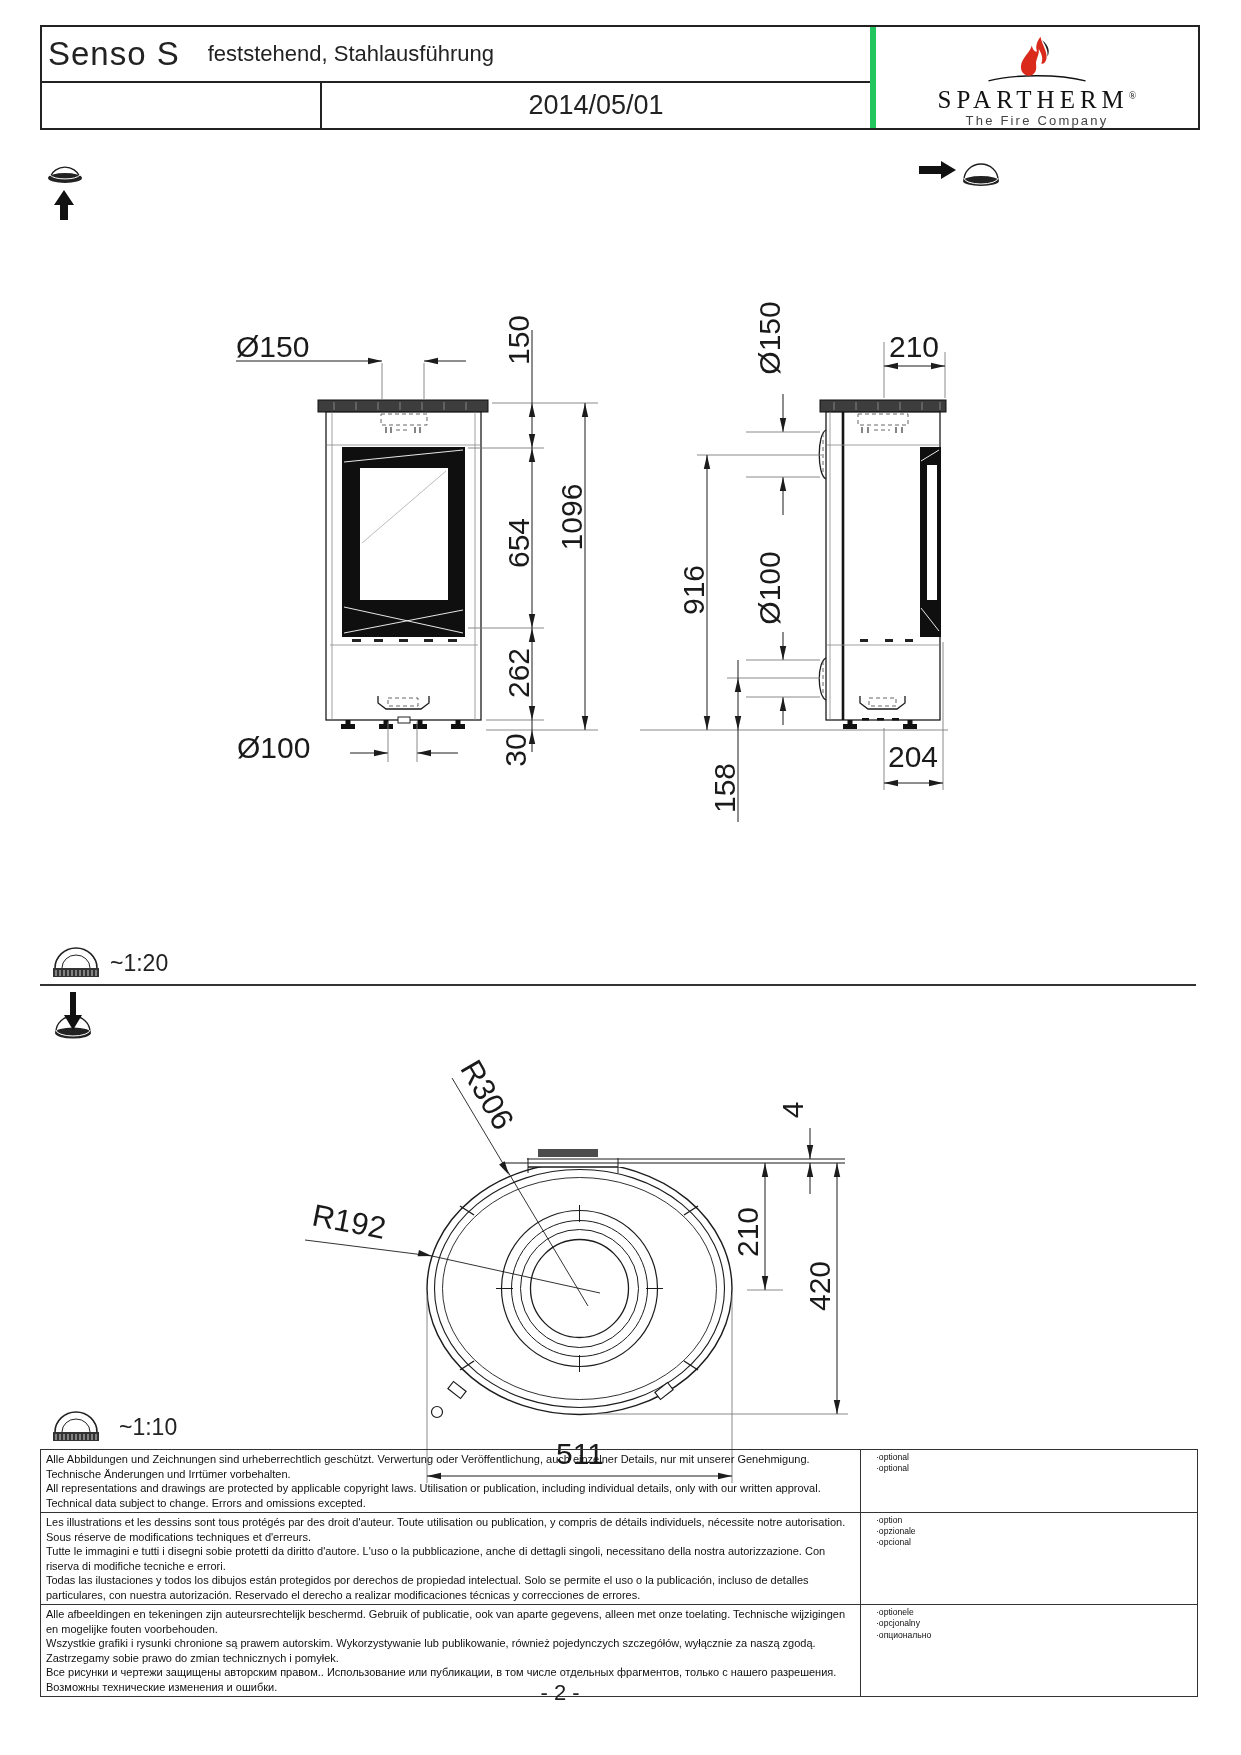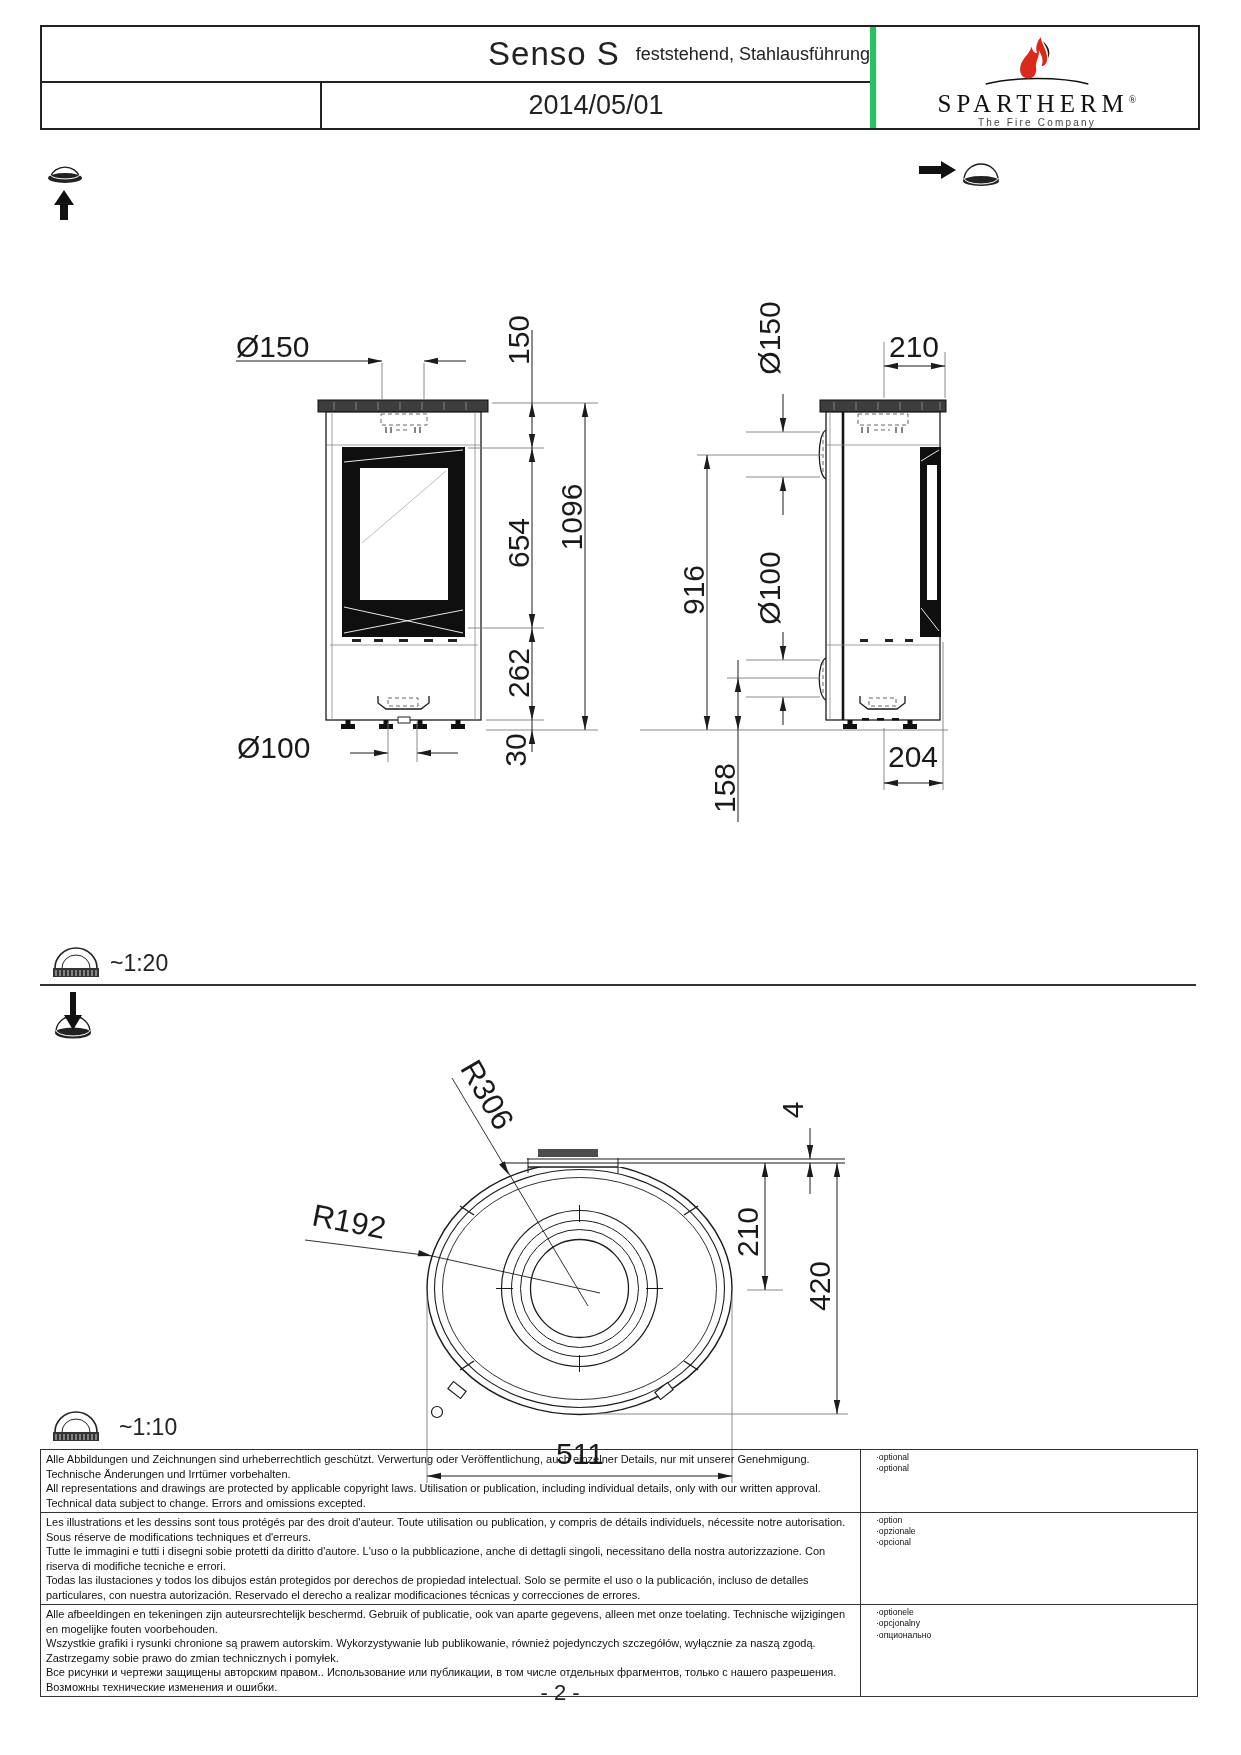--- a/index.html
+++ b/index.html
@@ -1,32 +1,32 @@
 <!DOCTYPE html>
 <html><head>
 <meta charset="utf-8">
 <style>
   html,body{margin:0;padding:0;background:#fff;}
   #page{position:relative;width:1241px;height:1755px;background:#fff;overflow:hidden;
         font-family:"Liberation Sans",sans-serif;color:#1a1a1a;}
   
   .hdr{position:absolute;left:40px;top:25px;width:1156px;height:101px;border:2px solid #222;display:flex;}
   .hdr-left{width:828px;display:flex;flex-direction:column;}
-  .hdr-title{height:54px;border-bottom:2px solid #222;display:flex;align-items:center;padding-left:16px;justify-content:flex-end;}
+  .hdr-title{height:54px;border-bottom:2px solid #222;display:flex;align-items:center;padding-left:6px;}
   .t1{font-size:33px;letter-spacing:1px;color:#222;}
-  .t2{font-size:18px;margin-left:16px;color:#222;}
+  .t2{font-size:22px;margin-left:28px;color:#222;}
   .hdr-row2{flex:1;display:flex;}
   .hc{display:flex;align-items:center;justify-content:center;font-size:27px;color:#222;}
   .hc1{width:278px;}
   .hc2{flex:1;border-left:2px solid #222;}
   .hc3{flex:1;border-left:2px solid #222;}
   .hdr-logo{flex:1;border-left:6px solid #22c55e;display:flex;flex-direction:column;align-items:center;justify-content:flex-start;padding-top:8px;}
   .brand-row{font-family:"Liberation Serif",serif;font-size:25px;letter-spacing:5px;color:#111;line-height:1;}
   .brand-reg{font-size:10px;vertical-align:super;letter-spacing:0;}
-  .tagline{font-size:10px;letter-spacing:2.2px;color:#444;margin-top:1px;}
+  .tagline{font-size:13px;letter-spacing:2.2px;color:#444;margin-top:1px;}
   
   .scale-row{position:absolute;display:flex;align-items:flex-end;gap:10px;}
   .scale-txt{font-size:23px;color:#222;padding-bottom:2px;}
   .rule-div{position:absolute;left:40px;width:1156px;height:2px;background:#333;}
   
   .foot{position:absolute;left:40px;top:1449px;width:1156px;border:1.5px solid #333;}
   .fgroup{display:flex;border-top:1.2px solid #333;}
   .fgroup:first-child{border-top:none;}
   .fleft{flex:1;padding:2px 5px;}
   .fleft div{font-size:11px;line-height:1.32;color:#111;}

